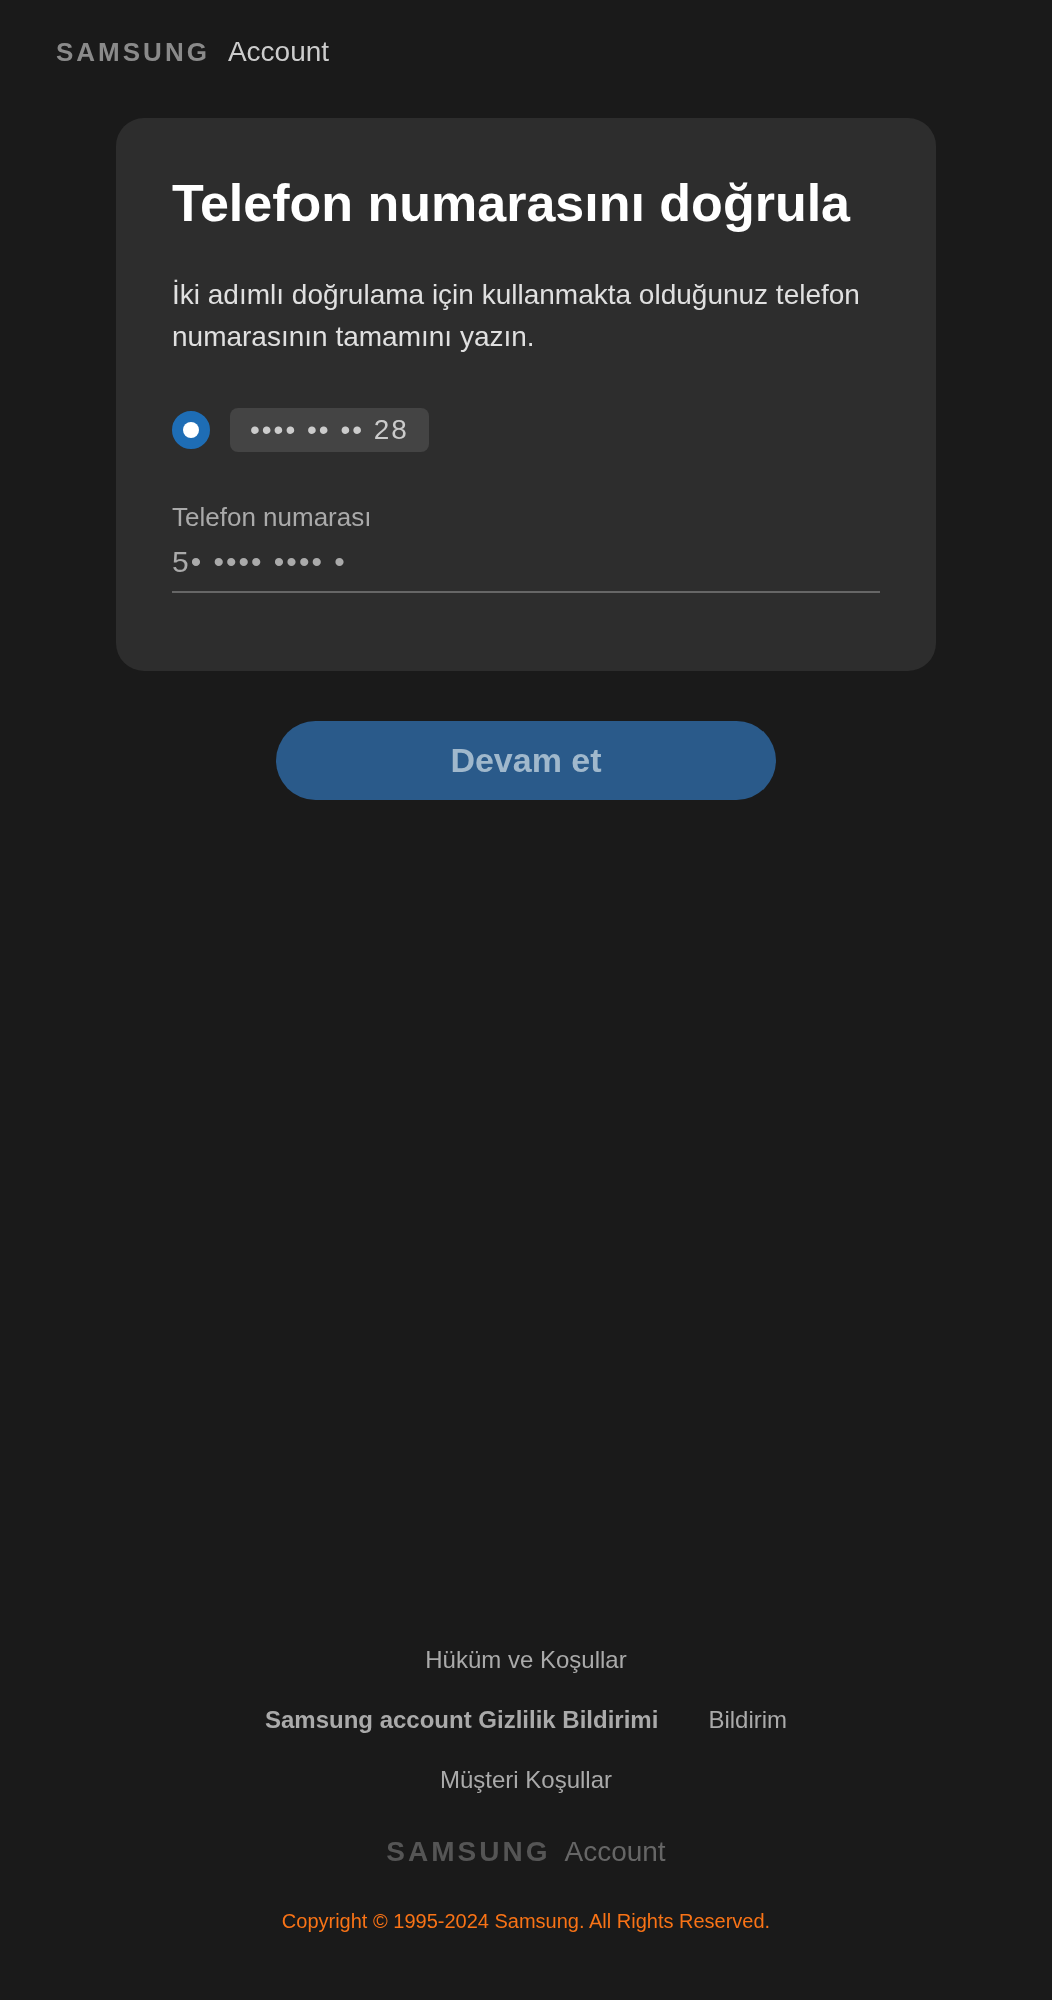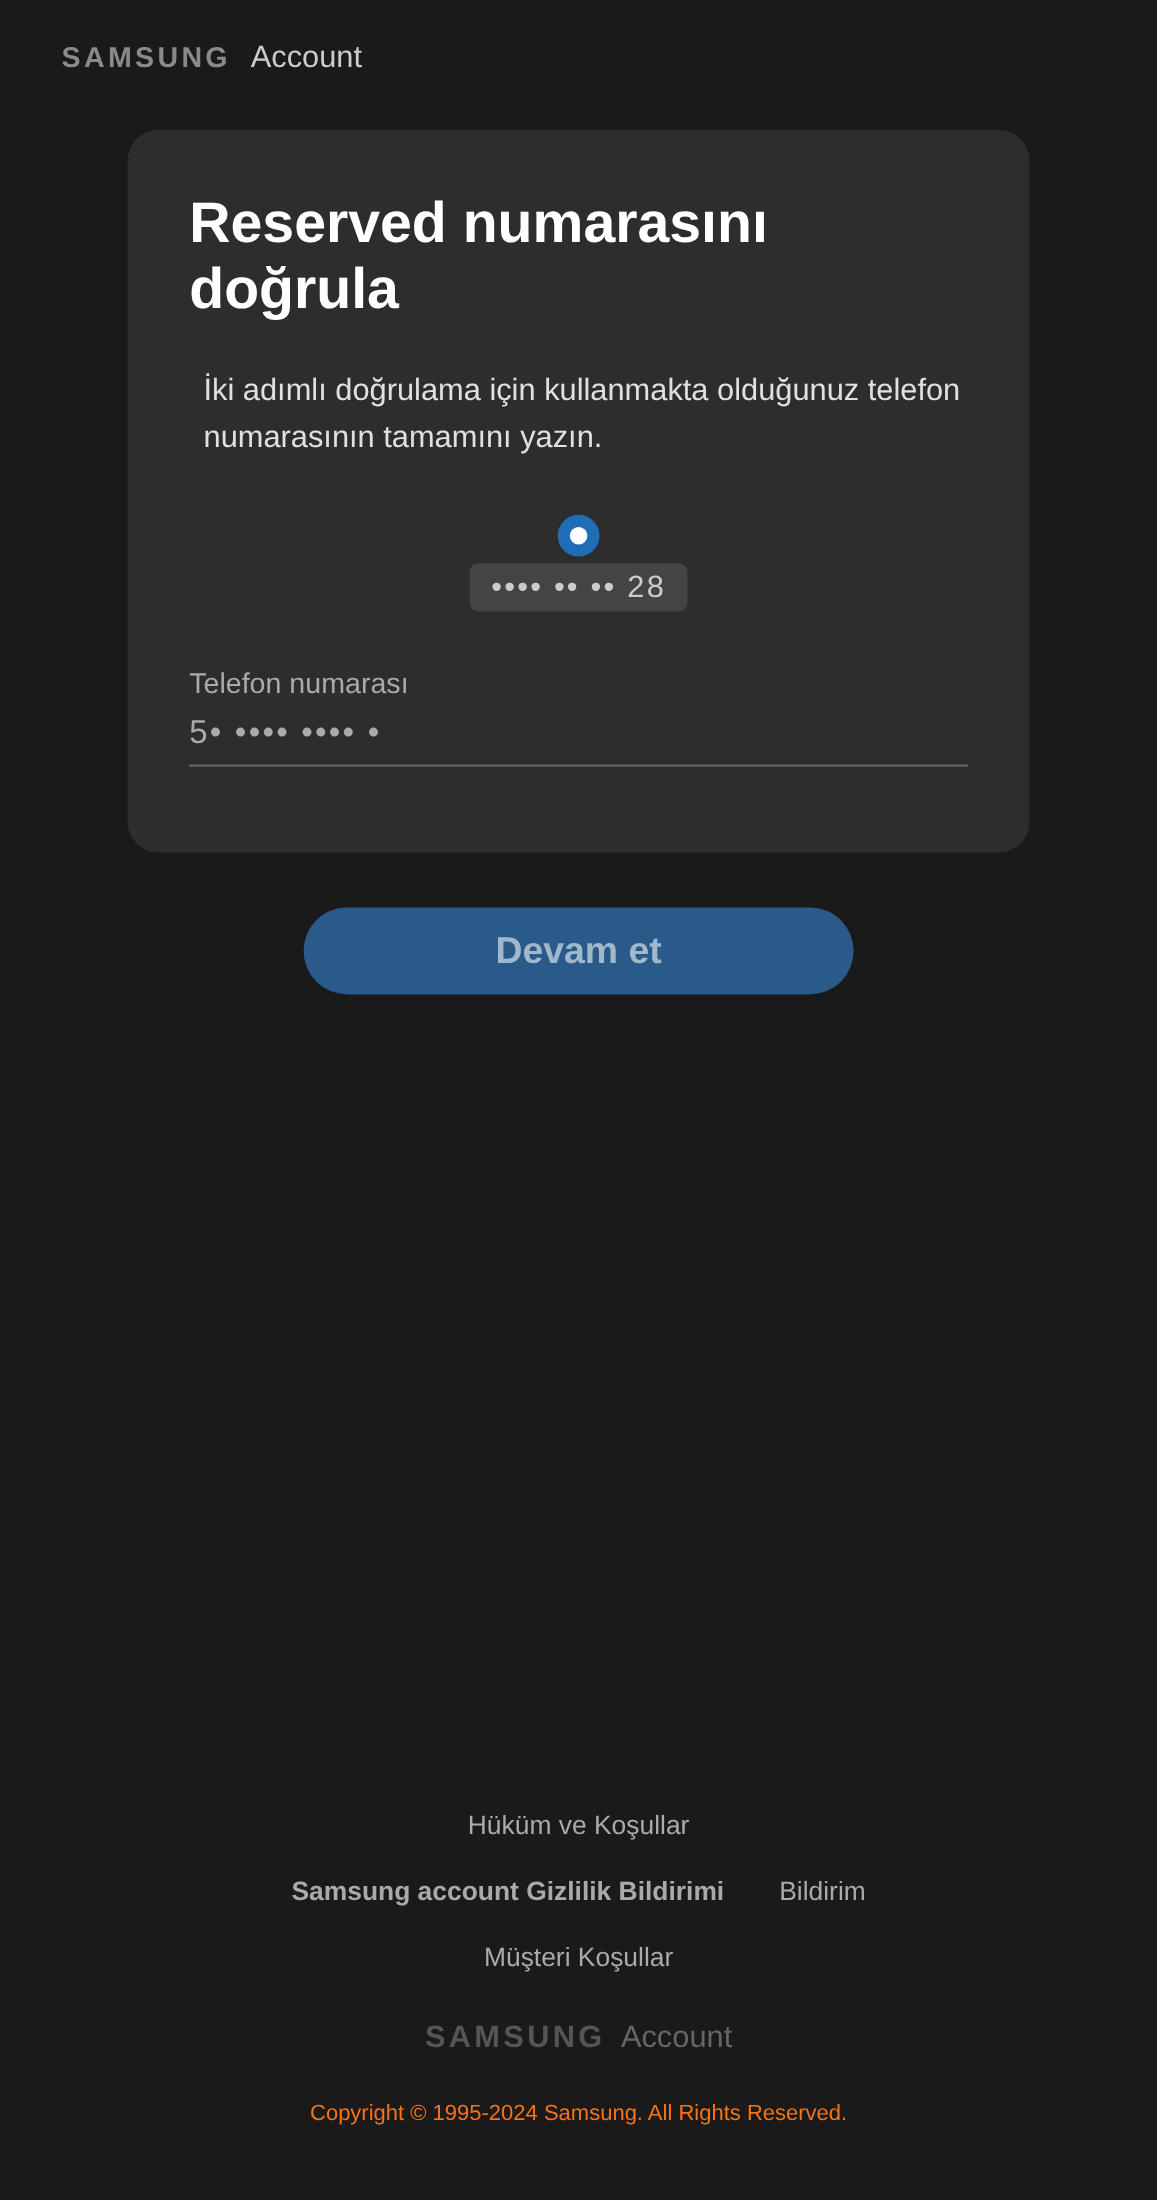--- a/index.html
+++ b/index.html
@@ -59,30 +59,28 @@
       line-height: 1.15;
       margin-bottom: 40px;
     }
 
     .card-description {
       font-size: 28px;
       font-weight: 400;
       color: #e0e0e0;
       line-height: 1.5;
       margin-bottom: 50px;
-      margin-left: 13px;
     }
 
     
     .phone-option-row {
       display: flex;
       align-items: center;
-      gap: 6px;
+      gap: 20px;
       margin-bottom: 50px;
-      flex-direction: column;
     }
 
     .radio-circle {
       width: 38px;
       height: 38px;
       border-radius: 50%;
       border: 3px solid #1e6db5;
       background-color: #1e6db5;
       display: flex;
       align-items: center;
@@ -231,21 +229,21 @@
   </style>
 </head>
 <body>
 
 <div class="header">
   <span class="samsung-logo-text">SAMSUNG</span>
   <span class="header-account-text">Account</span>
 </div>
 
 <div class="main-card">
-  <h1 class="card-title">Reserved numarasını doğrula</h1>
+  <h1 class="card-title">Telefon numarasını doğrula</h1>
   <p class="card-description">İki adımlı doğrulama için kullanmakta olduğunuz telefon numarasının tamamını yazın.</p>
 
   <div class="phone-option-row">
     <div class="radio-circle">
       <div class="radio-inner"></div>
     </div>
     <span class="phone-masked">•••• •• •• 28</span>
   </div>
 
   <div>

